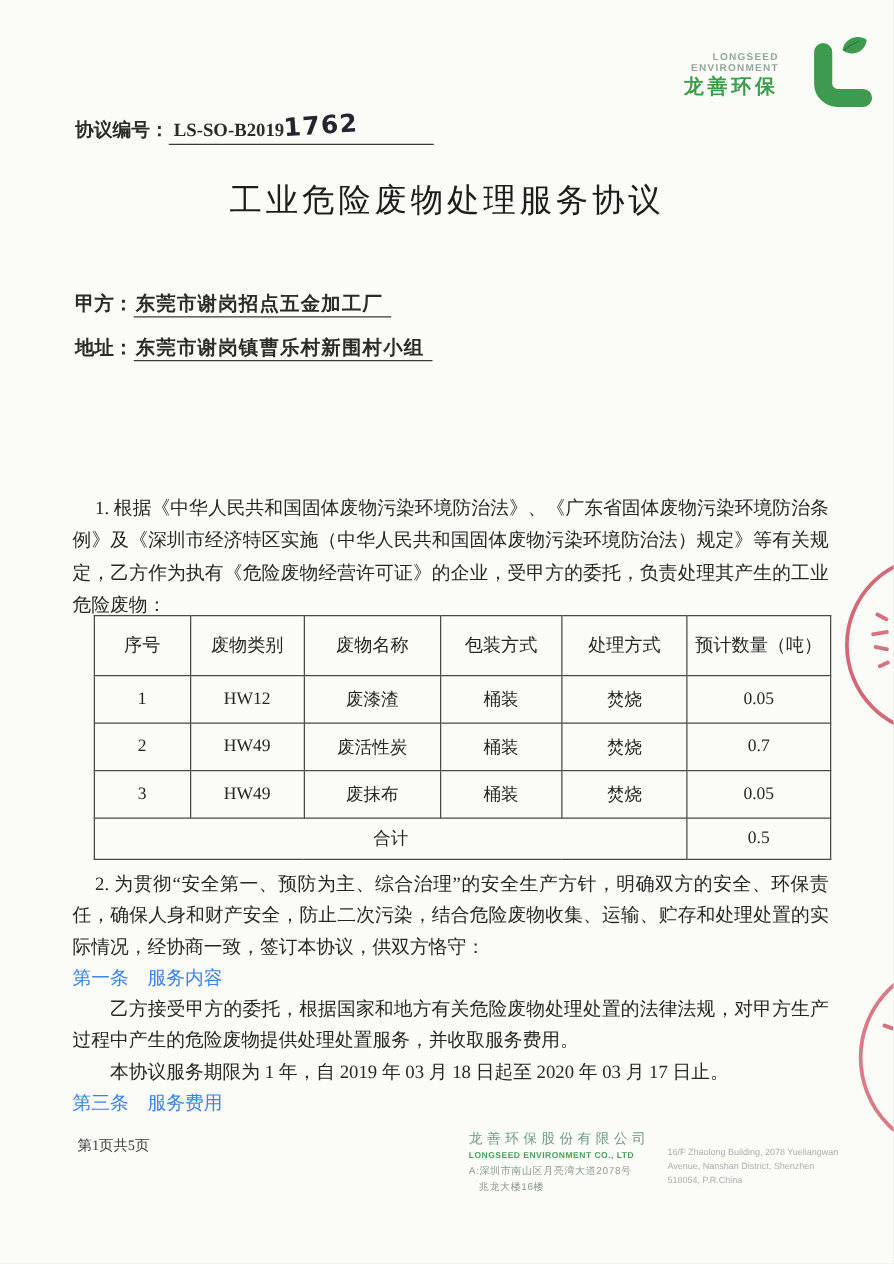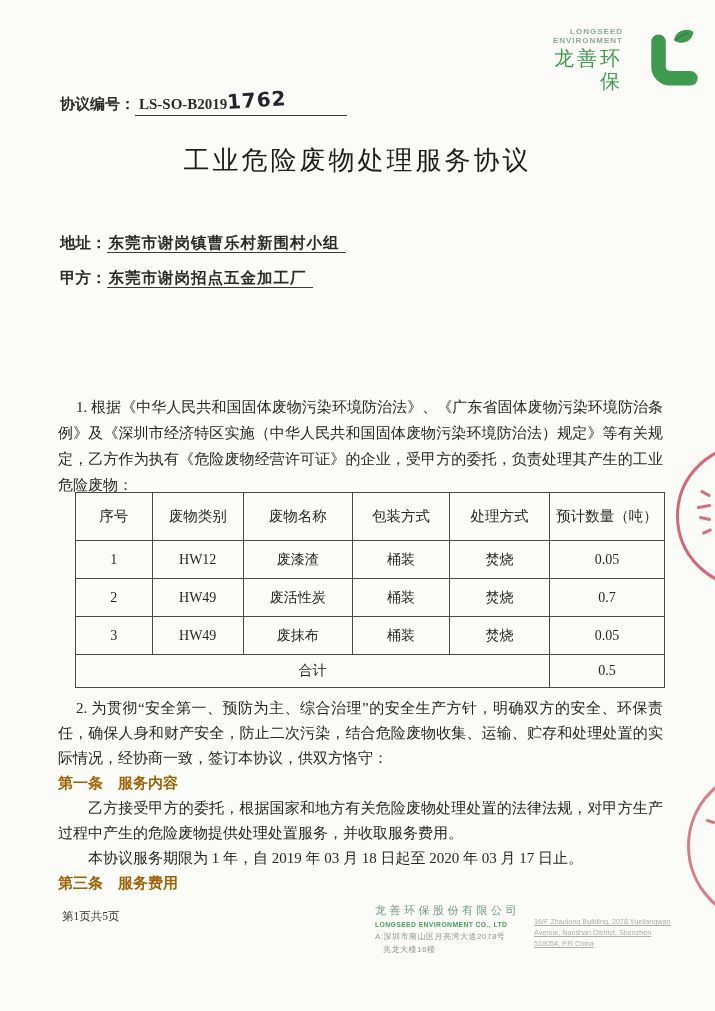--- a/index.html
+++ b/index.html
@@ -6,21 +6,21 @@
   html,body { background:#e8e8e4; }
   body { font-family:"Liberation Serif","DejaVu Serif",serif; }
   .page {
     position:relative; width:715px; height:1011px; margin:0 auto;
     background:#fbfbf8; overflow:hidden; color:#2b2b28;
   }
   
   .logo { position:absolute; top:24px; right:12px; width:160px; height:72px; display:flex; align-items:center; justify-content:flex-end; gap:22px; }
   .logo-text { text-align:right; line-height:1.15; }
   .logo-en { font-family:"Liberation Sans","DejaVu Sans",sans-serif; font-size:8px; letter-spacing:1px; color:#90a89a; font-weight:bold; }
-  .logo-cn { font-size:20px; font-weight:normal; color:#3f9e4e; letter-spacing:3px; margin-top:2px; }
+  .logo-cn { font-size:16px; font-weight:bold; color:#3f9e4e; letter-spacing:3px; margin-top:2px; }
   .logo-mark { width:58px; height:66px; flex:0 0 auto; }
   
   .agr-line { position:absolute; top:90px; left:60px; font-size:15px; font-weight:bold; }
   .agr-underline { display:inline-block; min-width:212px; border-bottom:1.5px solid #3a3a38; padding:0 2px 1px 4px; font-weight:bold; }
   .agr-hand { display:inline-block; font-family:"DejaVu Sans",sans-serif; font-size:20px; font-weight:600; color:#24242e; transform:rotate(-4deg) translateY(-2px); letter-spacing:1px; }
   
   .doc-title { position:absolute; top:143px; left:0; width:100%; text-align:center; font-size:26px; font-weight:normal; letter-spacing:3px; color:#1d1d1b; }
   
   .parties { position:absolute; top:233px; left:60px; right:60px; }
   .party-line { margin-bottom:14px; font-size:15.5px; }
@@ -31,31 +31,31 @@
   .clause-1 { top:394px; }
   
   .waste-table { position:absolute; top:492px; left:75px; width:590px; border-collapse:collapse; font-size:14px; color:#262624;padding-left:36px; }
   .waste-table th, .waste-table td { border:1.5px solid #4a4a46; text-align:center; font-weight:normal; }
   .waste-table th { height:48px; font-size:14.5px; }
   .waste-table td { height:38px; }
   .waste-table .total-row td { height:33px; }
   
   .lower { position:absolute; top:696px; left:58px; right:52px; font-size:15px; line-height:25px; color:#262624; }
   .lower .para { text-align:justify; text-indent:1.2em; }
-  .article-heading { font-weight:bold; color:#a16207; }
+  .article-heading { font-weight:normal; color:#3b82f6; }
   .article-body { text-align:justify; text-indent:2em; }
   
   .footer { position:absolute; left:0; right:0; top:903px; font-family:"Liberation Sans","DejaVu Sans",sans-serif; }
   .page-indicator { position:absolute; left:62px; top:6px; font-family:"Liberation Serif","DejaVu Serif",serif; font-size:11.5px; color:#3a3a38; }
   .f-company { position:absolute; left:375px; top:0; width:170px; }
   .f-company-cn { font-size:11px; letter-spacing:3.5px; color:#6f9a85; }
   .f-company-en { font-size:6.8px; letter-spacing:0.4px; color:#4aa05a; font-weight:bold; margin-top:3px; }
   .f-addr-cn { font-size:8px; color:#8e9892; margin-top:3px; letter-spacing:0.5px; }
   .f-addr-cn2 { font-size:8px; color:#8e9892; margin-top:2px; padding-left:8px; letter-spacing:0.5px; }
-  .f-en-block { position:absolute; left:534px; top:13px; width:170px; font-size:7.2px; color:#a9b0ac; line-height:1.55;text-decoration:underline; }
+  .f-en-block { position:absolute; left:534px; top:13px; width:170px; font-size:7.2px; color:#a9b0ac; line-height:1.55; }
   
   .seal { position:absolute; border:3px solid rgba(197,56,74,0.75); border-radius:50%; }
   .seal-1 { left:676px; top:444px; width:144px; height:144px; }
   .seal-2 { left:687px; top:768px; width:156px; height:156px; border-color:rgba(197,56,74,0.65); }
   .seal-mark { position:absolute; background:rgba(197,56,74,0.7); border-radius:1px; }
   .sm1 { left:700px; top:492px; width:11px; height:3px; transform:rotate(28deg); }
   .sm2 { left:697px; top:505px; width:14px; height:3px; transform:rotate(-10deg); }
   .sm3 { left:699px; top:517px; width:12px; height:3px; transform:rotate(12deg); }
   .sm4 { left:702px; top:530px; width:10px; height:3px; transform:rotate(-25deg); }
   .sm5 { left:706px; top:820px; width:9px; height:3px; transform:rotate(20deg); }
@@ -79,24 +79,24 @@
   </div>
 
   <div class="agr-line">
     <span>协议编号：</span><span class="agr-underline"><span>LS-SO-B2019</span><span class="agr-hand">1762</span></span>
   </div>
 
   <div class="doc-title">工业危险废物处理服务协议</div>
 
   <div class="parties">
     <div class="party-line">
-      <span class="party-label">地址：</span><span class="party-value">东莞市谢岗镇曹乐村新围村小组</span>
+      <span class="party-label">甲方：</span><span class="party-value">东莞市谢岗招点五金加工厂</span>
     </div>
     <div class="party-line">
-      <span class="party-label">甲方：</span><span class="party-value">东莞市谢岗招点五金加工厂</span>
+      <span class="party-label">地址：</span><span class="party-value">东莞市谢岗镇曹乐村新围村小组</span>
     </div>
   </div>
 
   <div class="clause clause-1">1. 根据《中华人民共和国固体废物污染环境防治法》、《广东省固体废物污染环境防治条例》及《深圳市经济特区实施（中华人民共和国固体废物污染环境防治法）规定》等有关规定，乙方作为执有《危险废物经营许可证》的企业，受甲方的委托，负责处理其产生的工业危险废物：</div>
 
   <table class="waste-table">
     <colgroup>
       <col style="width:13%">
         <col style="width:15.5%">
         <col style="width:18.5%">

